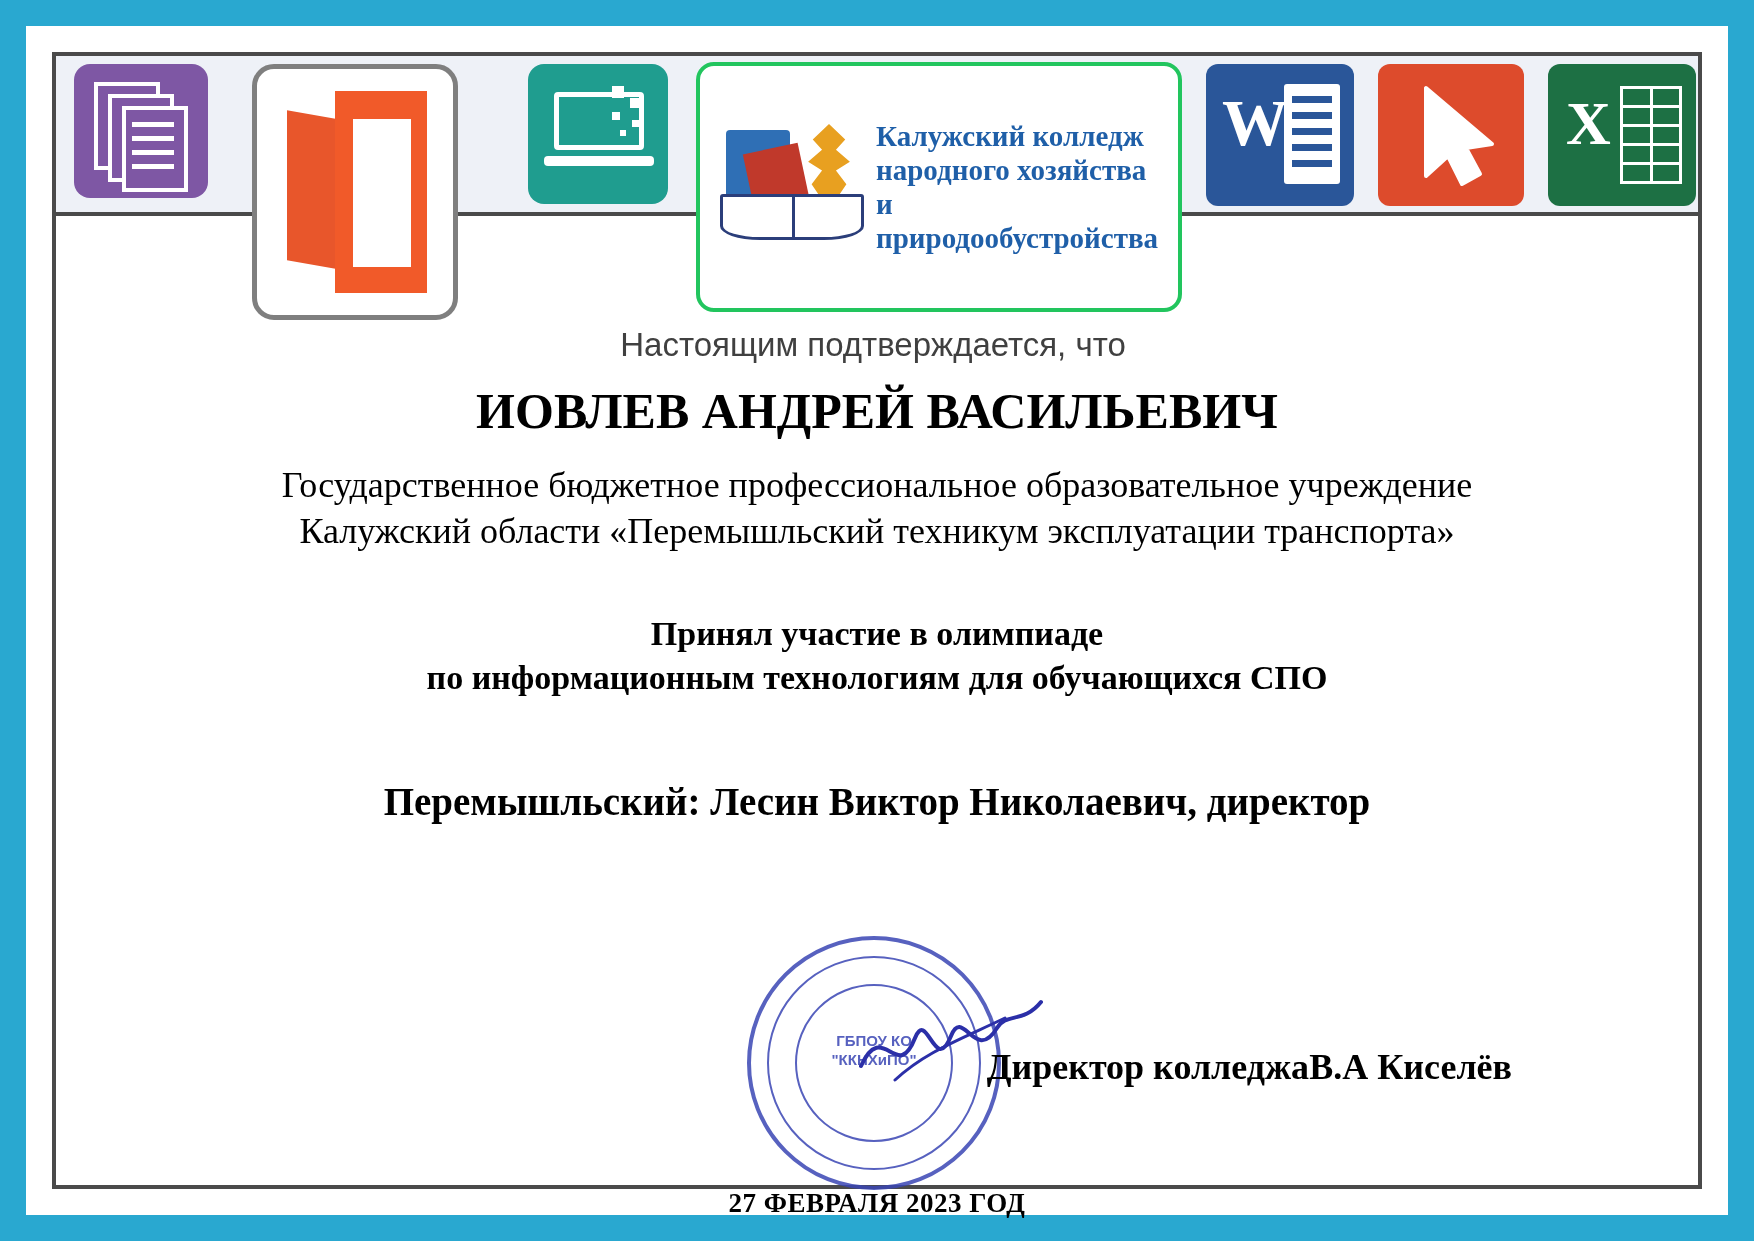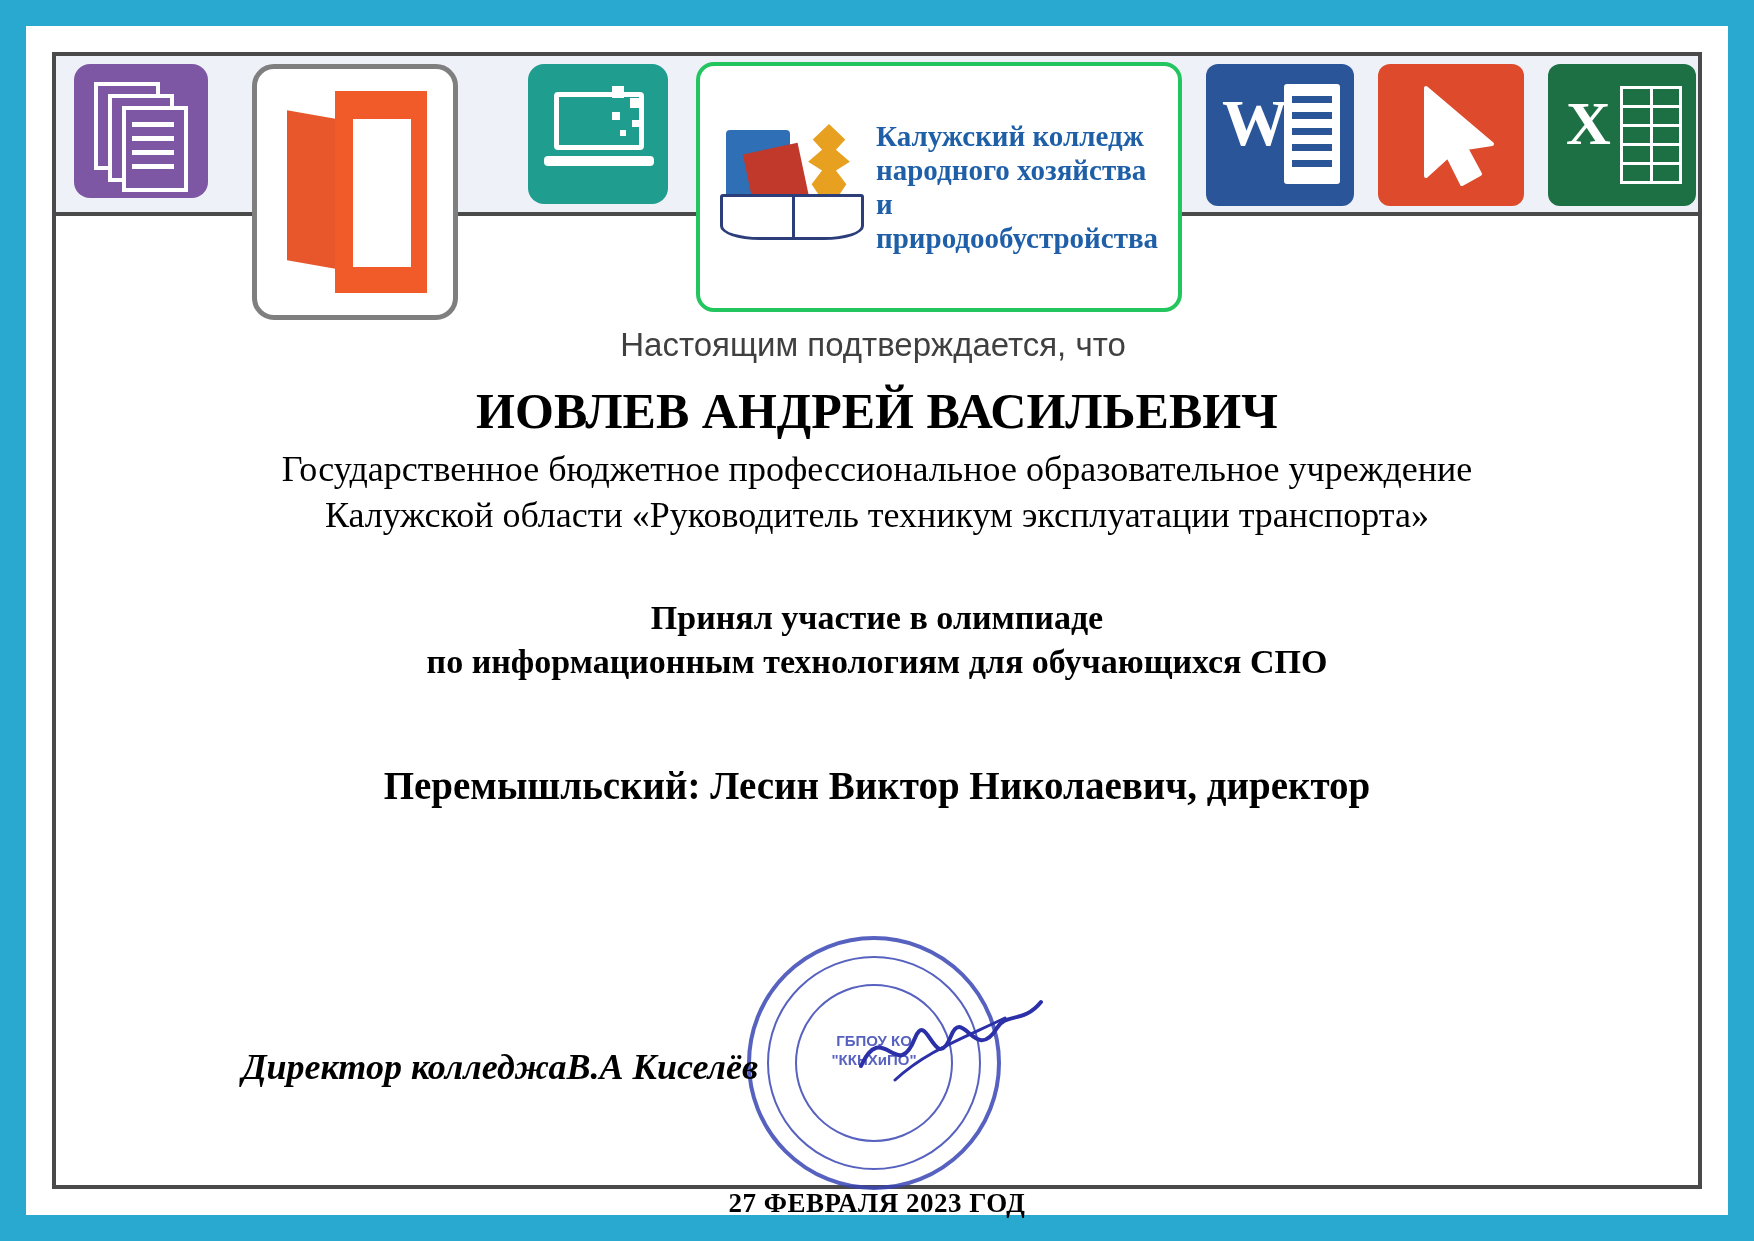--- a/index.html
+++ b/index.html
@@ -306,21 +306,21 @@
     font-size: 33px;
     color: #404040;
     margin: 0 8px 18px 0;
   }
 
   .recipient {
     font-family: "Liberation Serif", serif;
     font-weight: bold;
     font-size: 50px;
     color: #000000;
-    margin: 0 0 6px 0;
+    margin: 0 0 22px 0;
   }
 
   .organization {
     font-family: "Liberation Serif", serif;
     font-size: 36px;
     line-height: 1.28;
     color: #000000;
     margin: 0 auto;
     max-width: 1450px;
   }
@@ -343,24 +343,23 @@
     margin: 78px auto 0 auto;
   }
 
   .signature-row {
     position: absolute;
     left: 0;
     top: 990px;
     width: 100%;
     display: flex;
     align-items: center;
-    justify-content: flex-start;
+    justify-content: flex-end;
     padding: 0 186px;
     box-sizing: border-box;
-    font-style: italic;
   }
   .sig-label {
     font-family: "Liberation Serif", serif;
     font-weight: bold;
     font-size: 36px;
     color: #000000;
   }
 
   .stamp-wrap {
     position: absolute;
@@ -509,21 +508,21 @@
             <span></span>
         </div>
       </div>
     </div>
 
     <div class="content">
       <p class="subtitle">Настоящим подтверждается, что</p>
       <p class="recipient">ИОВЛЕВ АНДРЕЙ ВАСИЛЬЕВИЧ</p>
       <div class="organization">
         <div>Государственное бюджетное профессиональное образовательное учреждение</div>
-        <div>Калужской области «Руководитель техникум эксплуатации транспорта»</div>
+        <div>Калужский области «Перемышльский техникум эксплуатации транспорта»</div>
       </div>
       <div class="participation">
         <div>Принял участие в олимпиаде</div>
         <div>по информационным технологиям для обучающихся СПО</div>
       </div>
       <div class="head">Перемышльский: Лесин Виктор Николаевич, директор</div>
     </div>
 
     <div class="stamp-wrap">
       <div class="stamp">

